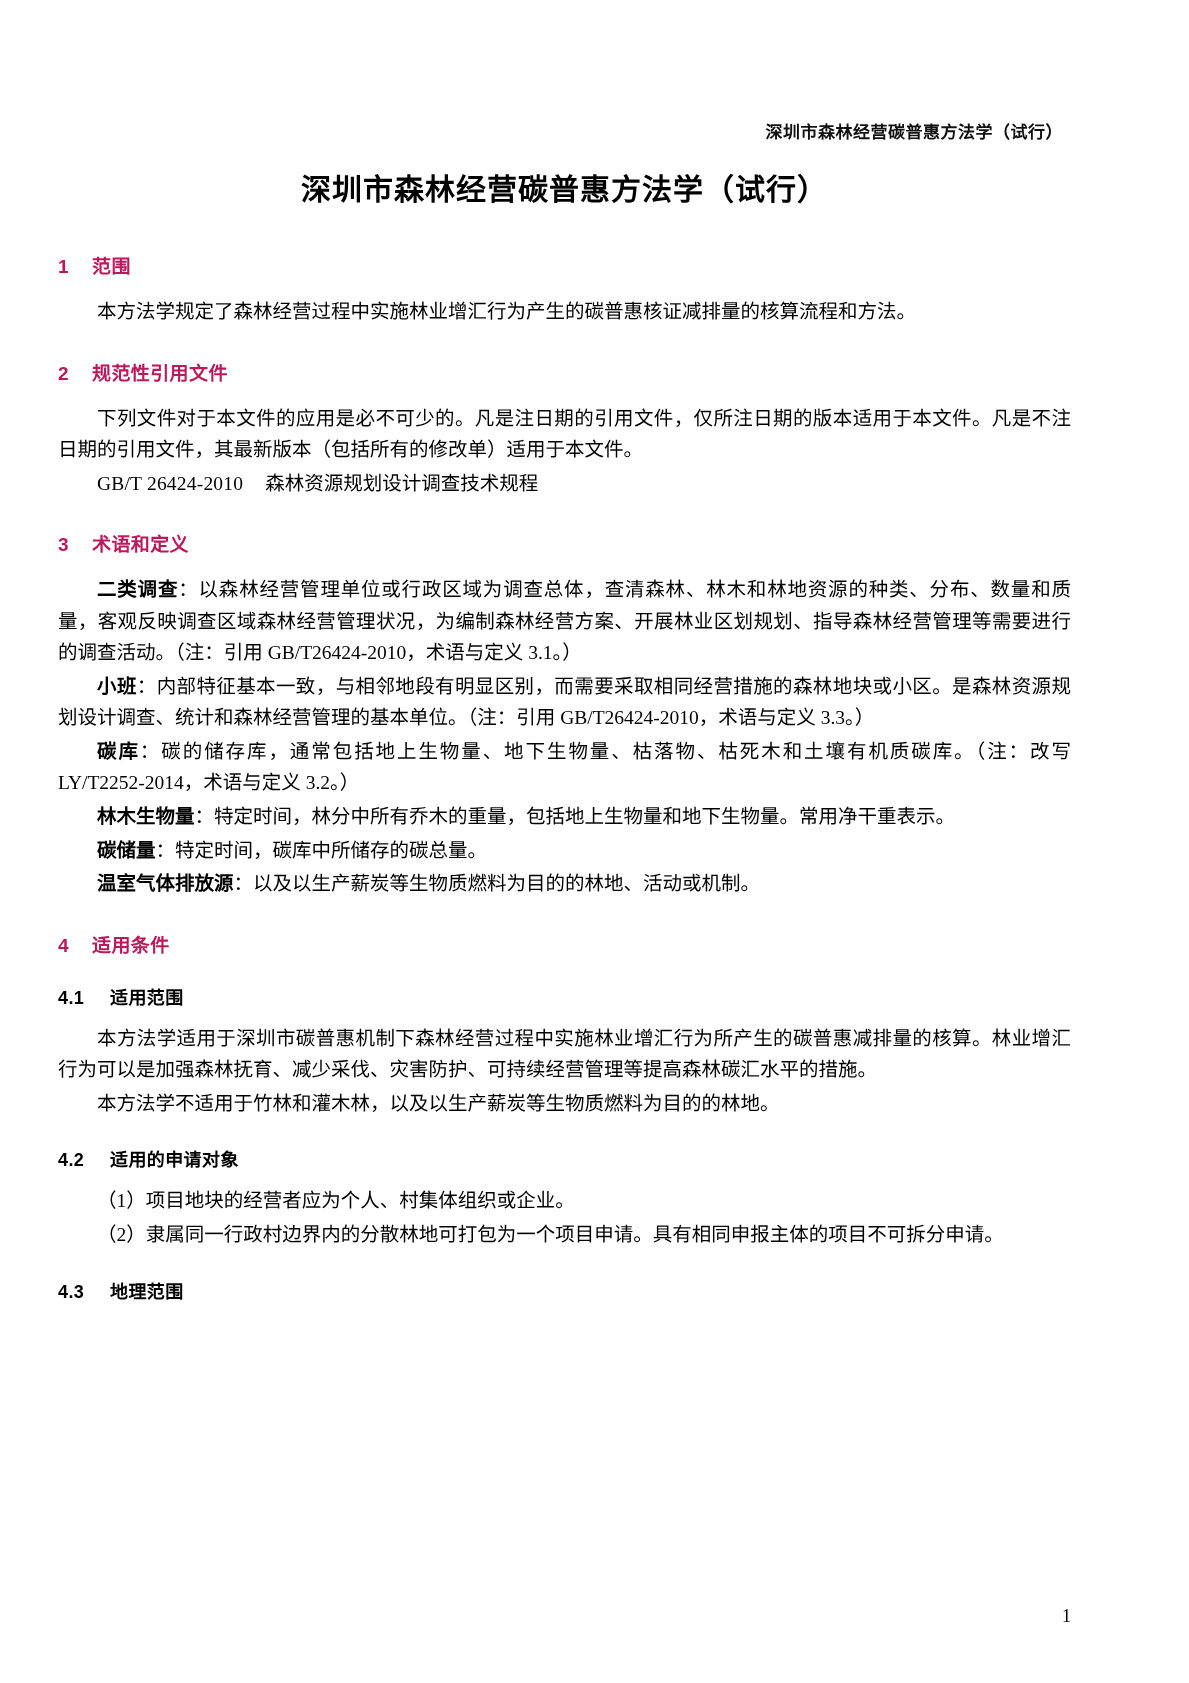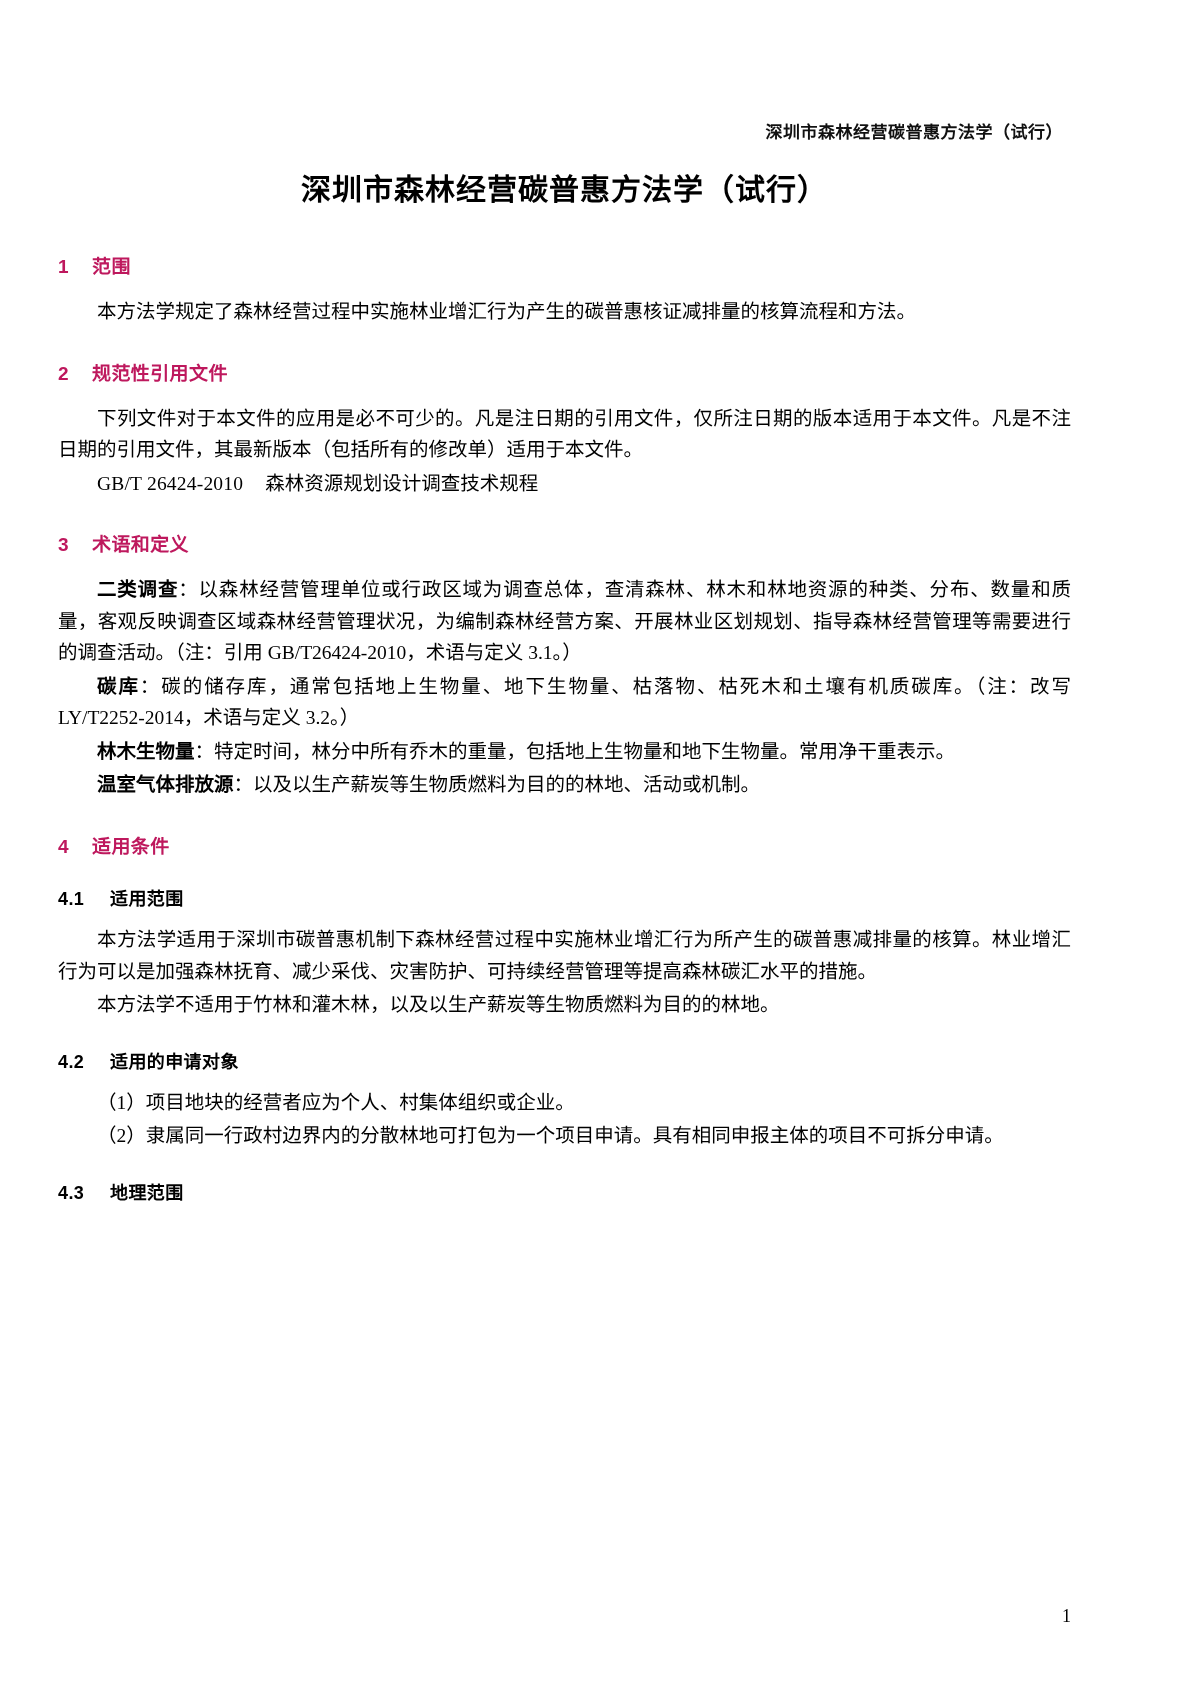--- a/index.html
+++ b/index.html
@@ -131,24 +131,30 @@
   </div>
 
   <div class="h1">
     <span class="num">3</span><span>术语和定义</span>
   </div>
   <div class="block">
     <p class="indent">
       <span class="term">二类调查</span><span>：</span><span>以森林经营管理单位或行政区域为调查总体，查清森林、林木和林地资源的种类、分布、数量和质量，客观反映调查区域森林经营管理状况，为编制森林经营方案、开展林业区划规划、指导森林经营管理等需要进行的调查活动。（注：引用 GB/T26424-2010，术语与定义 3.1。）</span>
     </p>
     <p class="indent">
+      <span class="term">小班</span><span>：</span><span>内部特征基本一致，与相邻地段有明显区别，而需要采取相同经营措施的森林地块或小区。是森林资源规划设计调查、统计和森林经营管理的基本单位。（注：引用 GB/T26424-2010，术语与定义 3.3。）</span>
+    </p>
+    <p class="indent">
       <span class="term">碳库</span><span>：</span><span>碳的储存库，通常包括地上生物量、地下生物量、枯落物、枯死木和土壤有机质碳库。（注：改写 LY/T2252-2014，术语与定义 3.2。）</span>
     </p>
     <p class="indent">
       <span class="term">林木生物量</span><span>：</span><span>特定时间，林分中所有乔木的重量，包括地上生物量和地下生物量。常用净干重表示。</span>
+    </p>
+    <p class="indent">
+      <span class="term">碳储量</span><span>：</span><span>特定时间，碳库中所储存的碳总量。</span>
     </p>
     <p class="indent">
       <span class="term">温室气体排放源</span><span>：</span><span>以及以生产薪炭等生物质燃料为目的的林地、活动或机制。</span>
     </p>
   </div>
 
   <div class="h1">
     <span class="num">4</span><span>适用条件</span>
   </div>
 

